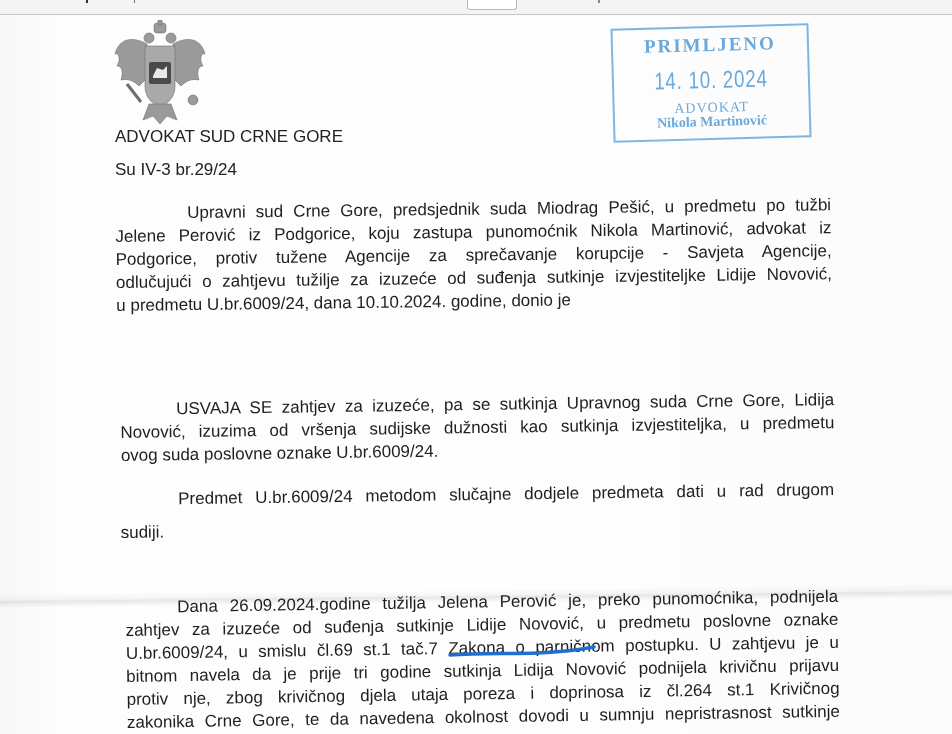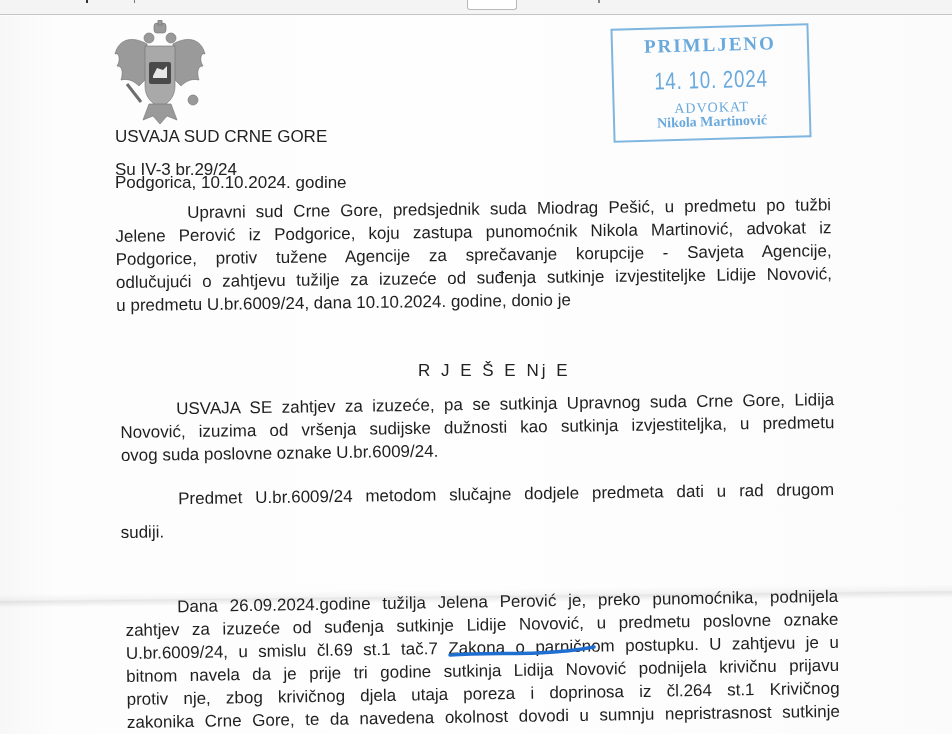--- a/index.html
+++ b/index.html
@@ -83,40 +83,38 @@
       <path d="M36 84 L30 100 L40 96 L47 104 L54 96 L64 100 L58 84 Z"></path>
 
       <path d="M14 64 L28 82" stroke="#6e6e6e" stroke-width="3"></path>
       <circle cx="80" cy="80" r="5"></circle>
     </g>
 
     <rect x="36" y="42" width="22" height="22" rx="2" fill="#4a4a4a"></rect>
     <path d="M40 56 L44 48 L50 50 L54 46 L54 58 L40 58 Z" fill="#e8e8e8"></path>
   </svg>
 
-  <div class="header-text" style="top:110px">USVAJA SUD CRNE GORE</div>
+  <div class="header-text" style="top:110px">ADVOKAT SUD CRNE GORE</div>
   <div class="header-text" style="top:143px">Su IV-3 br.29/24</div>
-  <div class="header-text" style="top:156px">Podgorica, 10.10.2024. godine</div>
 
   <div class="stamp">
     <div class="s1">PRIMLJENO</div>
     <div class="s2">14. 10. 2024</div>
     <div class="s3">ADVOKAT</div>
     <div class="s4">Nikola Martinović</div>
   </div>
 
   <div class="para" style="left:115px;top:186px;width:716px;transform:rotate(-0.7deg)">
     <span class="line indent justify">Upravni sud Crne Gore, predsjednik suda Miodrag Pešić, u predmetu po tužbi</span>
     <span class="line justify">Jelene Perović iz Podgorice, koju zastupa punomoćnik Nikola Martinović, advokat iz</span>
     <span class="line justify">Podgorice, protiv tužene Agencije za sprečavanje korupcije - Savjeta Agencije,</span>
     <span class="line justify">odlučujući o zahtjevu tužilje za izuzeće od suđenja sutkinje izvjestiteljke Lidije Novović,</span>
     <span class="line">u predmetu U.br.6009/24, dana 10.10.2024. godine, donio je</span>
   </div>
 
-  <div class="heading" style="left:418px;top:345px">R J E Š E Nj E</div>
 
   <div class="para" style="left:120px;top:382px;width:714px;transform:rotate(-0.8deg)">
     <span class="line indent justify" style="padding-left:56px">USVAJA SE zahtjev za izuzeće, pa se sutkinja Upravnog suda Crne Gore, Lidija</span>
     <span class="line justify">Novović, izuzima od vršenja sudijske dužnosti kao sutkinja izvjestiteljka, u predmetu</span>
     <span class="line">ovog suda poslovne oznake U.br.6009/24.</span>
   </div>
 
   <div class="para" style="left:120px;top:472px;width:714px;transform:rotate(-0.8deg)">
     <span class="line indent justify" style="padding-left:58px;height:33px">Predmet U.br.6009/24 metodom slučajne dodjele predmeta dati u rad drugom</span>
     <span class="line">sudiji.</span>

